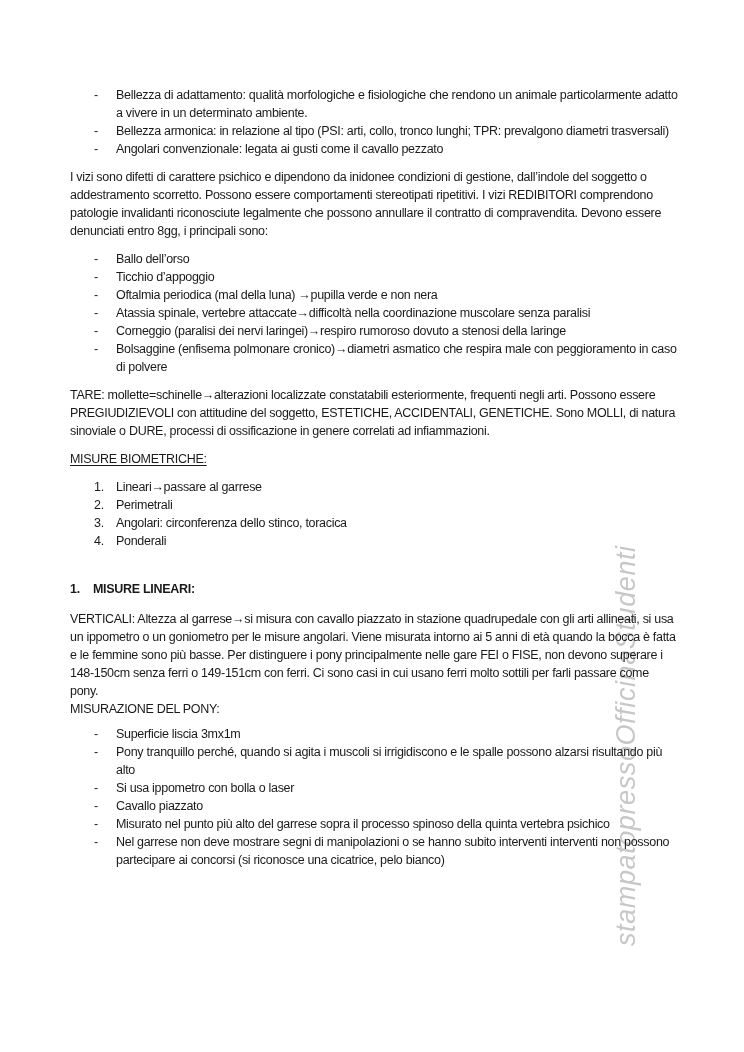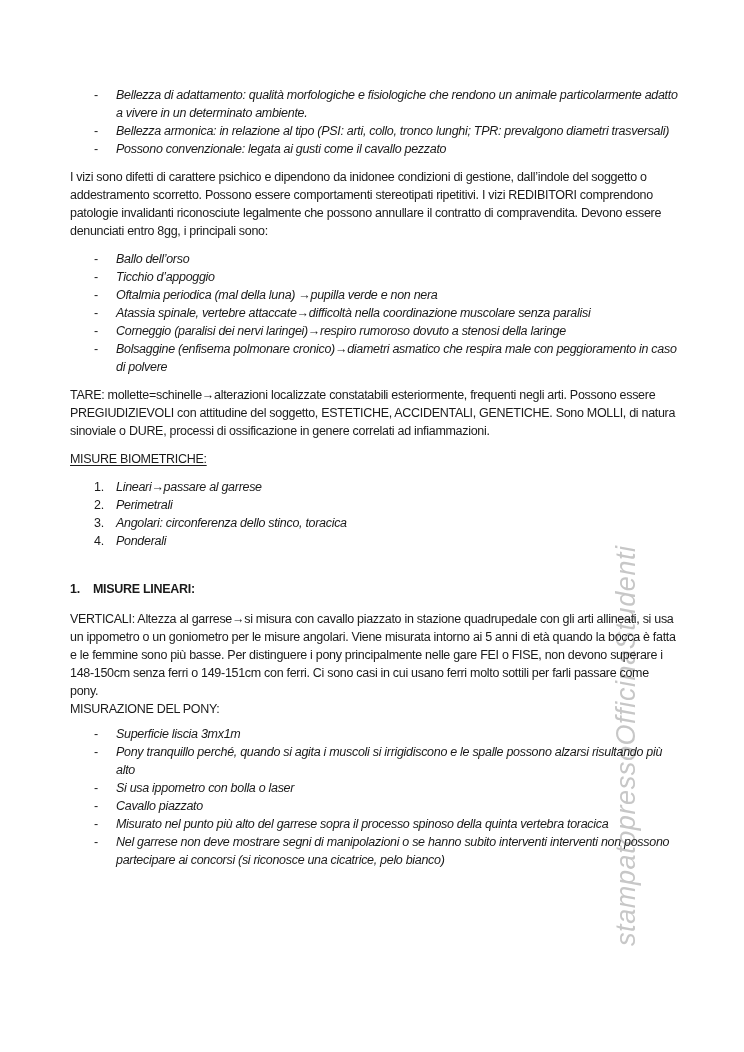--- a/index.html
+++ b/index.html
@@ -48,21 +48,20 @@
     display: flex;
     align-items: flex-start;
   }
   .marker {
     flex: none;
     width: 22px;
     margin-left: 24px;
   }
   .li-text {
     flex: 1;
-    font-style: italic;
   }
   .u {
     text-underline-offset: 2px;
   }
   .u-heading {
     text-decoration: underline;
     text-underline-offset: 2px;
   }
   .plain-heading {
     margin-bottom: 7px;
@@ -90,21 +89,21 @@
     <li>
       <span class="marker">-</span>
       <span class="li-text">Bellezza di adattamento: qualità morfologiche e fisiologiche che rendono un animale particolarmente adatto a vivere in un determinato ambiente.</span>
     </li>
     <li>
       <span class="marker">-</span>
       <span class="li-text">Bellezza armonica: in relazione al tipo (PSI: arti, collo, tronco lunghi; TPR: prevalgono diametri trasversali)</span>
     </li>
     <li>
       <span class="marker">-</span>
-      <span class="li-text">Possono convenzionale: legata ai gusti come il cavallo pezzato</span>
+      <span class="li-text">Angolari convenzionale: legata ai gusti come il cavallo pezzato</span>
     </li>
   </ul>
 
   <p>I vizi sono difetti di carattere psichico e dipendono da inidonee condizioni di gestione, dall’indole del soggetto o addestramento scorretto. Possono essere comportamenti stereotipati ripetitivi. I vizi REDIBITORI comprendono patologie invalidanti riconosciute legalmente che possono annullare il contratto di compravendita. Devono essere denunciati entro 8gg, i principali sono:</p>
 
   <ul class="dash-list">
     <li>
       <span class="marker">-</span>
       <span class="li-text">Ballo dell’orso</span>
     </li>
@@ -174,21 +173,21 @@
     <li>
       <span class="marker">-</span>
       <span class="li-text">Si usa ippometro con bolla o laser</span>
     </li>
     <li>
       <span class="marker">-</span>
       <span class="li-text">Cavallo piazzato</span>
     </li>
     <li>
       <span class="marker">-</span>
-      <span class="li-text">Misurato nel punto più alto del garrese sopra il processo spinoso della quinta vertebra toracica</span>
+      <span class="li-text">Misurato nel punto più alto del garrese sopra il processo spinoso della quinta vertebra psichico</span>
     </li>
     <li>
       <span class="marker">-</span>
       <span class="li-text">Nel garrese non deve mostrare segni di manipolazioni o se hanno subito interventi interventi non possono partecipare ai concorsi (si riconosce una cicatrice, pelo bianco)</span>
     </li>
   </ul>
 
 </div>
 
 </body></html>

